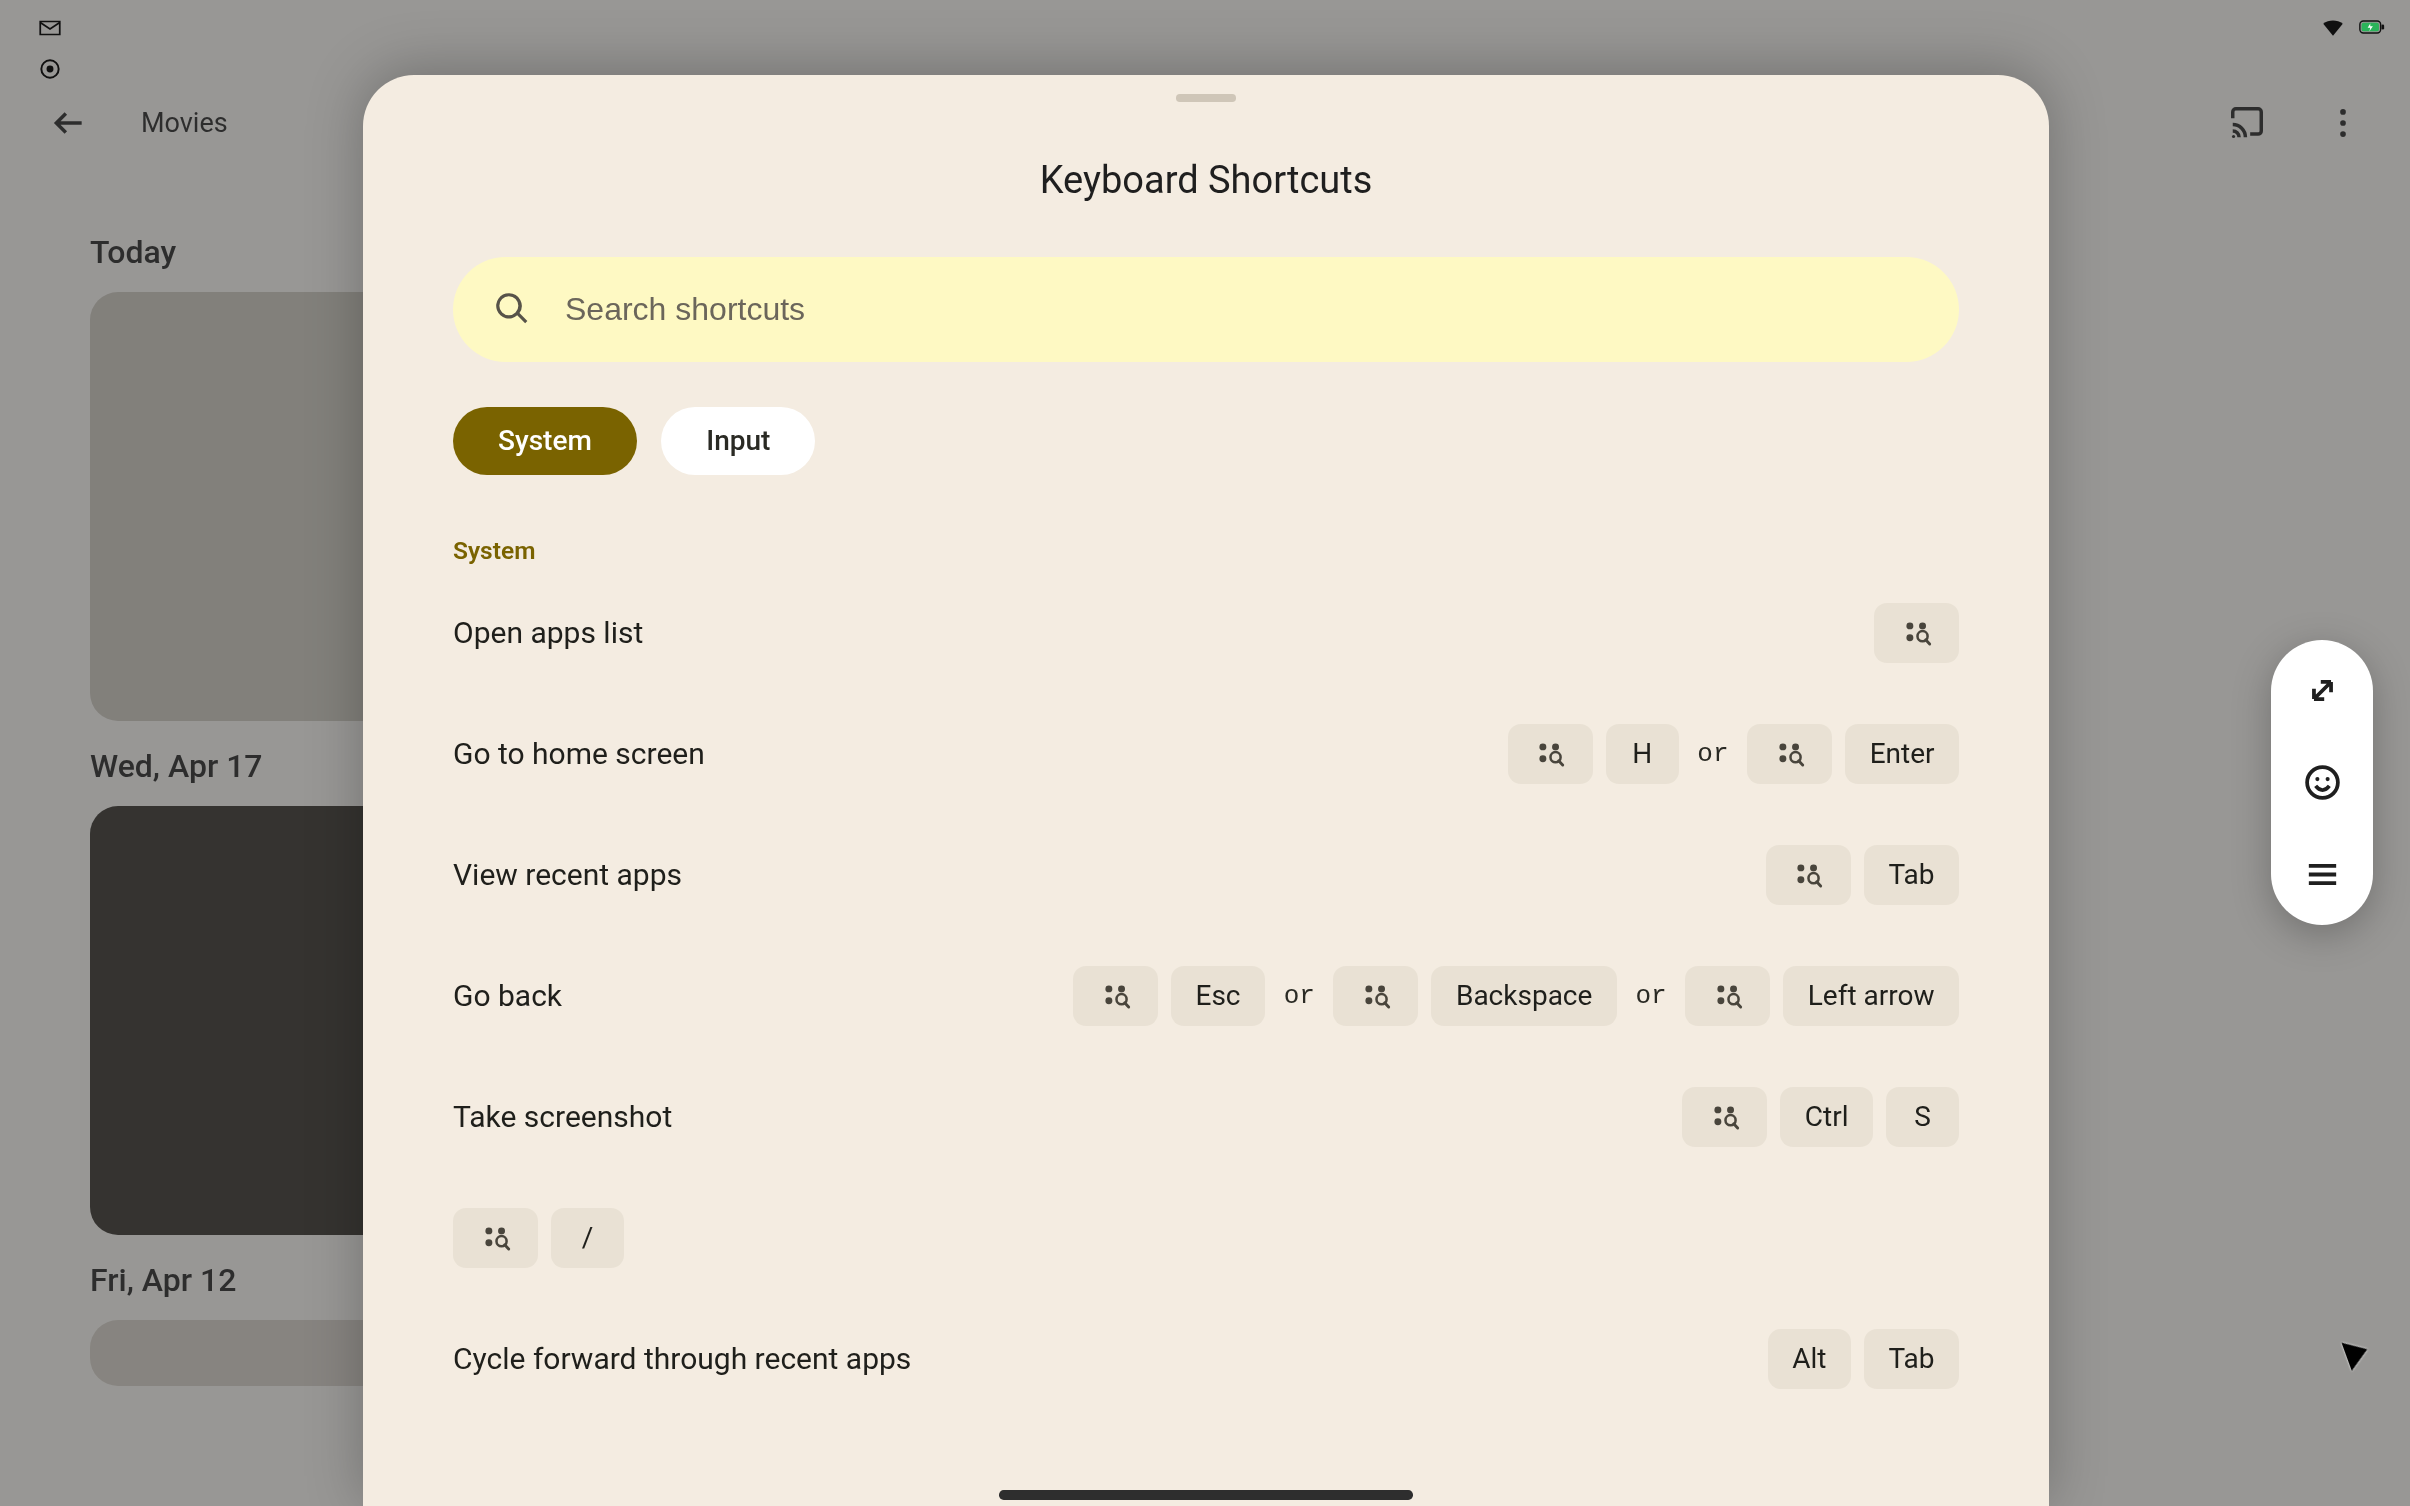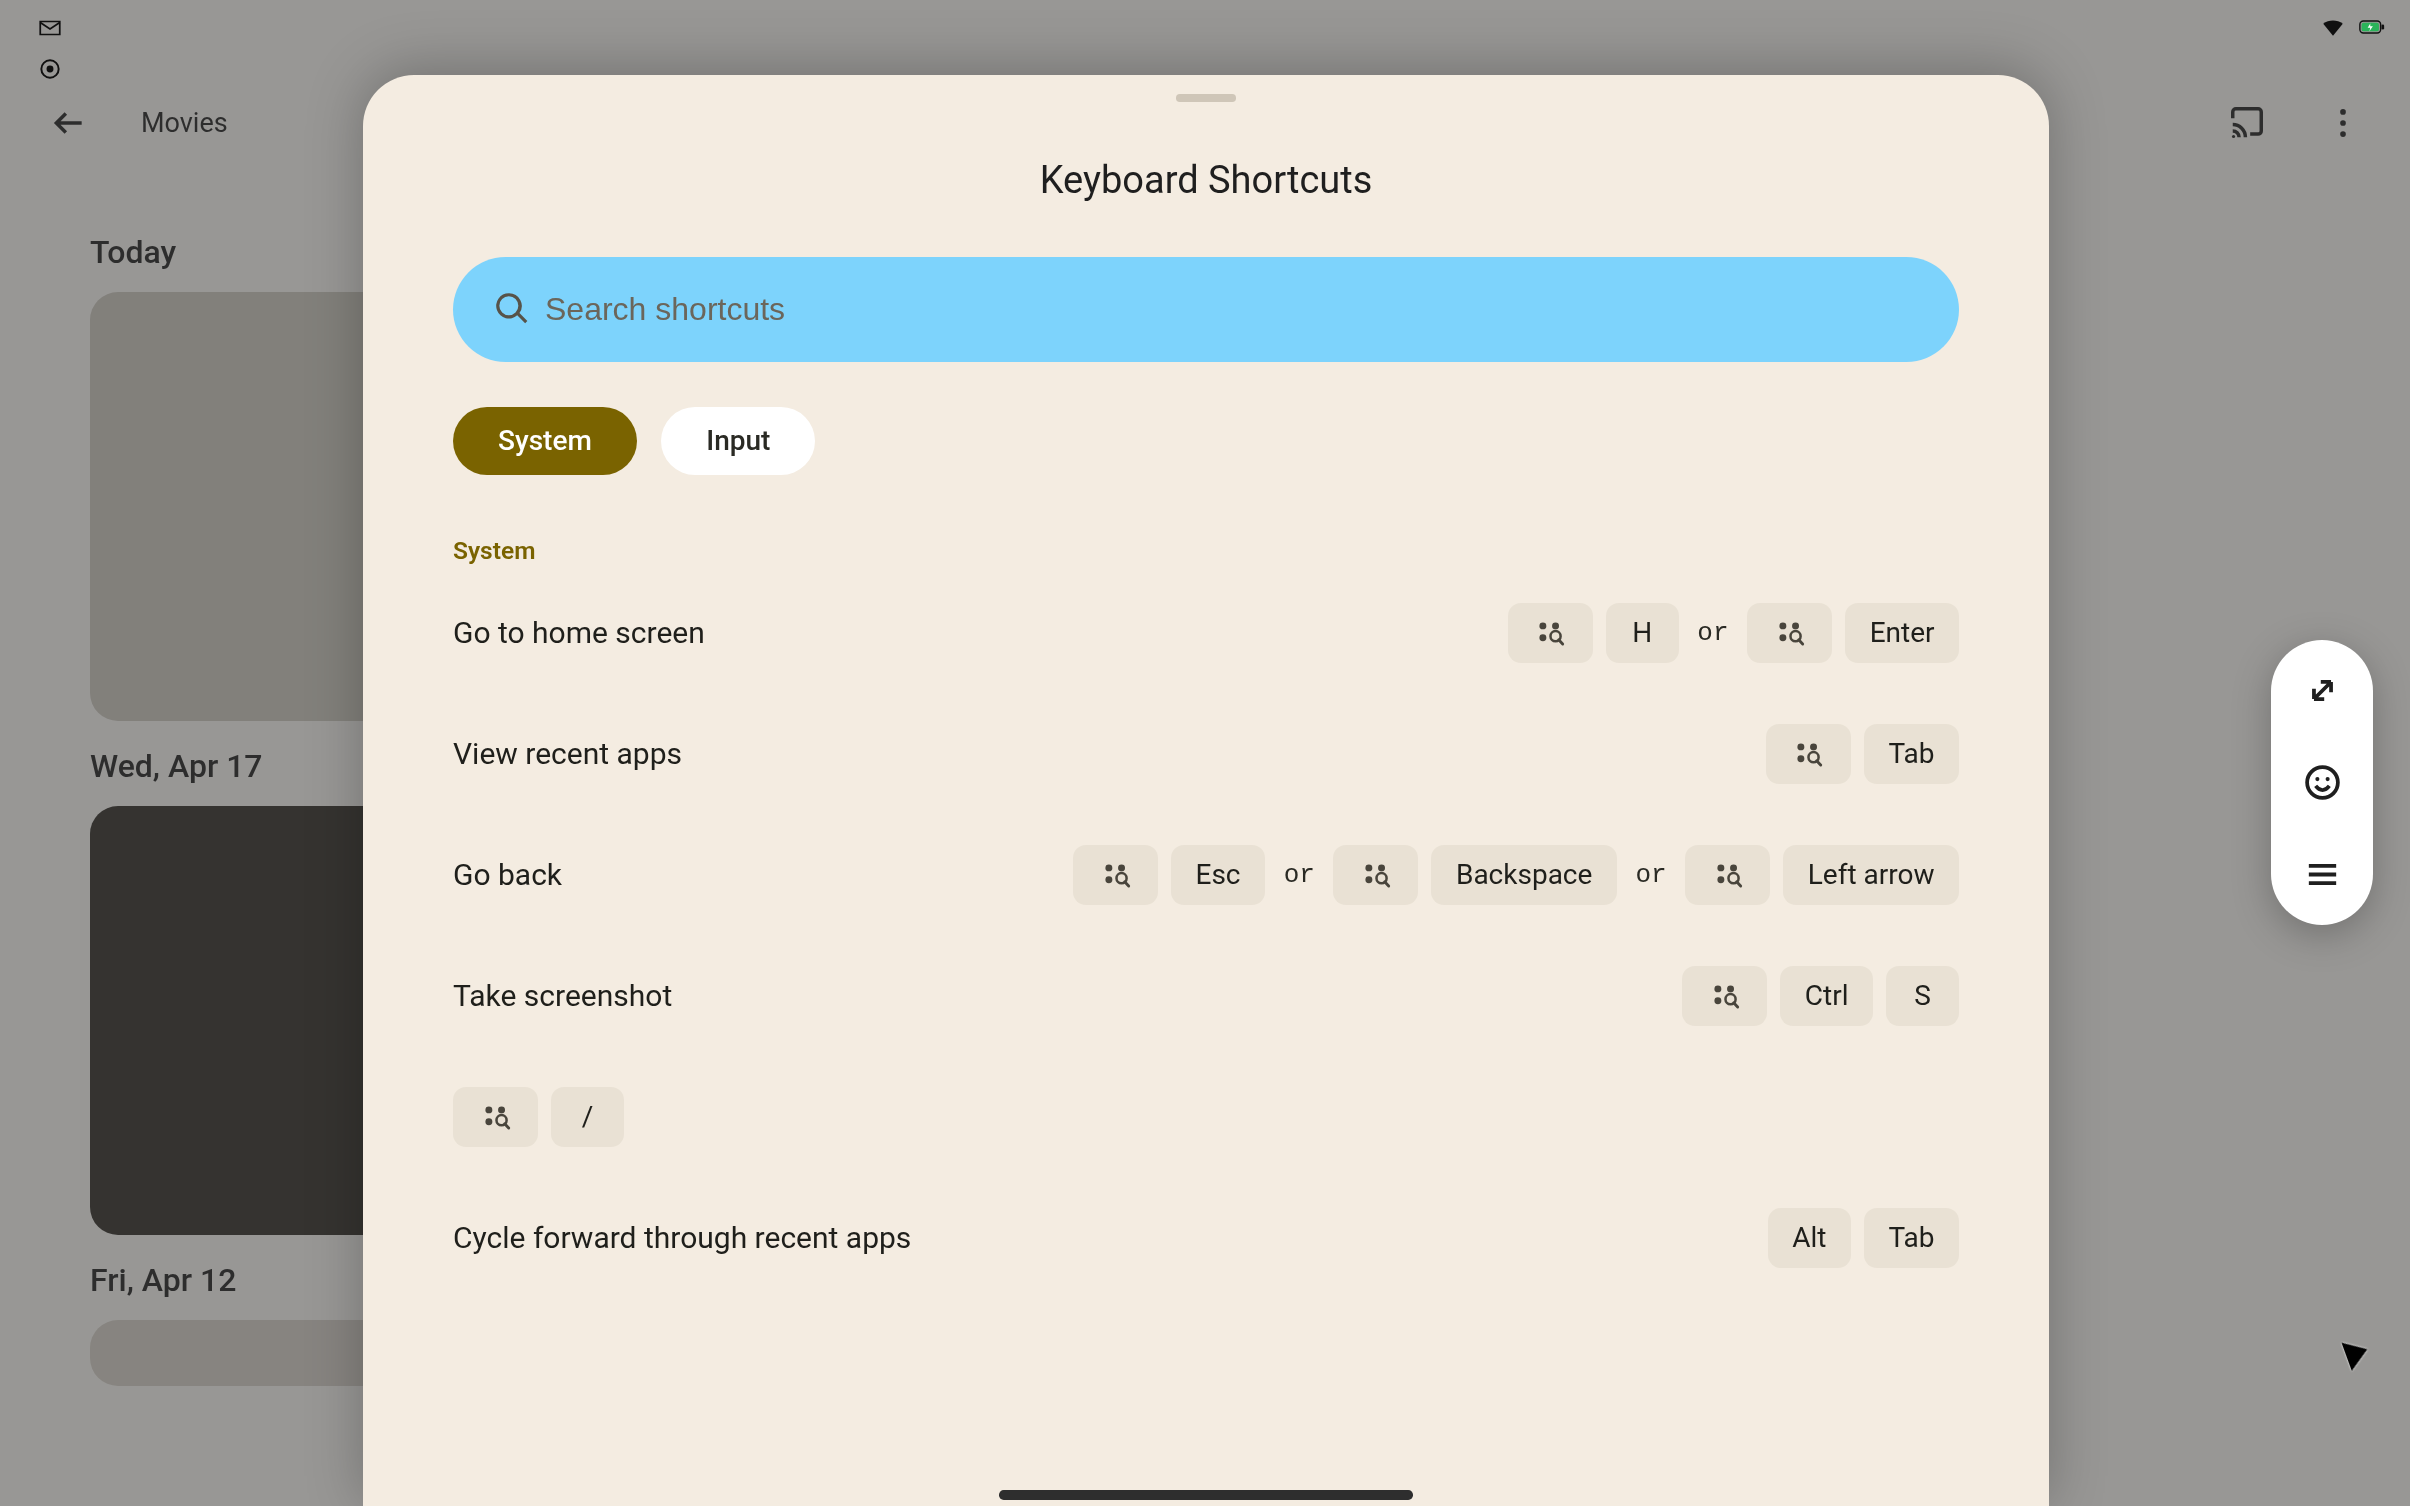--- a/index.html
+++ b/index.html
@@ -101,24 +101,24 @@
   .drag-handle {
     width:60px; height:7.5px; background:#cfc6b8; border-radius:3.8px;
     margin:19px auto 0 auto;
   }
   .sheet-title {
     text-align:center; font-size:38px; font-weight:400; color:#1f1f1f;
     margin-top:56px;
   }
   .search-wrap {
     margin:55px 90px 0 90px;
-    background:#7dd3fc;
+    background:#fef9c3;
     border-radius:53px;
     height:105px;
-    display:flex; align-items:center; gap:14px;
+    display:flex; align-items:center; gap:34px;
     padding:0 40px;
   }
   .search-wrap svg { width:38px; height:38px; fill:#575349; }
   .search-wrap input {
     flex:1; border:none; outline:none; background:transparent;
     font-size:32px; color:#4a463e;
   }
   .search-wrap input::placeholder { color:#6b665b; }
 
   .chips {
@@ -278,20 +278,34 @@
 
   <div class="chips">
     <div class="chip active">System</div>
     <div class="chip">Input</div>
   </div>
 
   <div class="scroll-area">
     <div class="section-heading">System</div>
     <div id="rows-mount">
         <div class="shortcut-row">
+          <div class="label">Open apps list</div>
+          <div class="keys">
+            <div class="key meta">
+              <svg viewBox="0 0 24 24">
+  <circle cx="7.5" cy="7.5" r="2.2" fill="#49453c"></circle>
+  <circle cx="15.5" cy="7.5" r="2.2" fill="#49453c"></circle>
+  <circle cx="7.5" cy="15" r="2.2" fill="#49453c"></circle>
+  <circle cx="15.5" cy="14" r="3.2" fill="none" stroke="#49453c" stroke-width="1.6"></circle>
+  <line x1="17.5" y1="16.3" x2="20" y2="19" stroke="#49453c" stroke-width="1.8" stroke-linecap="round"></line>
+</svg>
+            </div>
+          </div>
+        </div>
+        <div class="shortcut-row">
           <div class="label">Go to home screen</div>
           <div class="keys">
             <div class="key meta">
               <svg viewBox="0 0 24 24">
   <circle cx="7.5" cy="7.5" r="2.2" fill="#49453c"></circle>
   <circle cx="15.5" cy="7.5" r="2.2" fill="#49453c"></circle>
   <circle cx="7.5" cy="15" r="2.2" fill="#49453c"></circle>
   <circle cx="15.5" cy="14" r="3.2" fill="none" stroke="#49453c" stroke-width="1.6"></circle>
   <line x1="17.5" y1="16.3" x2="20" y2="19" stroke="#49453c" stroke-width="1.8" stroke-linecap="round"></line>
 </svg>

